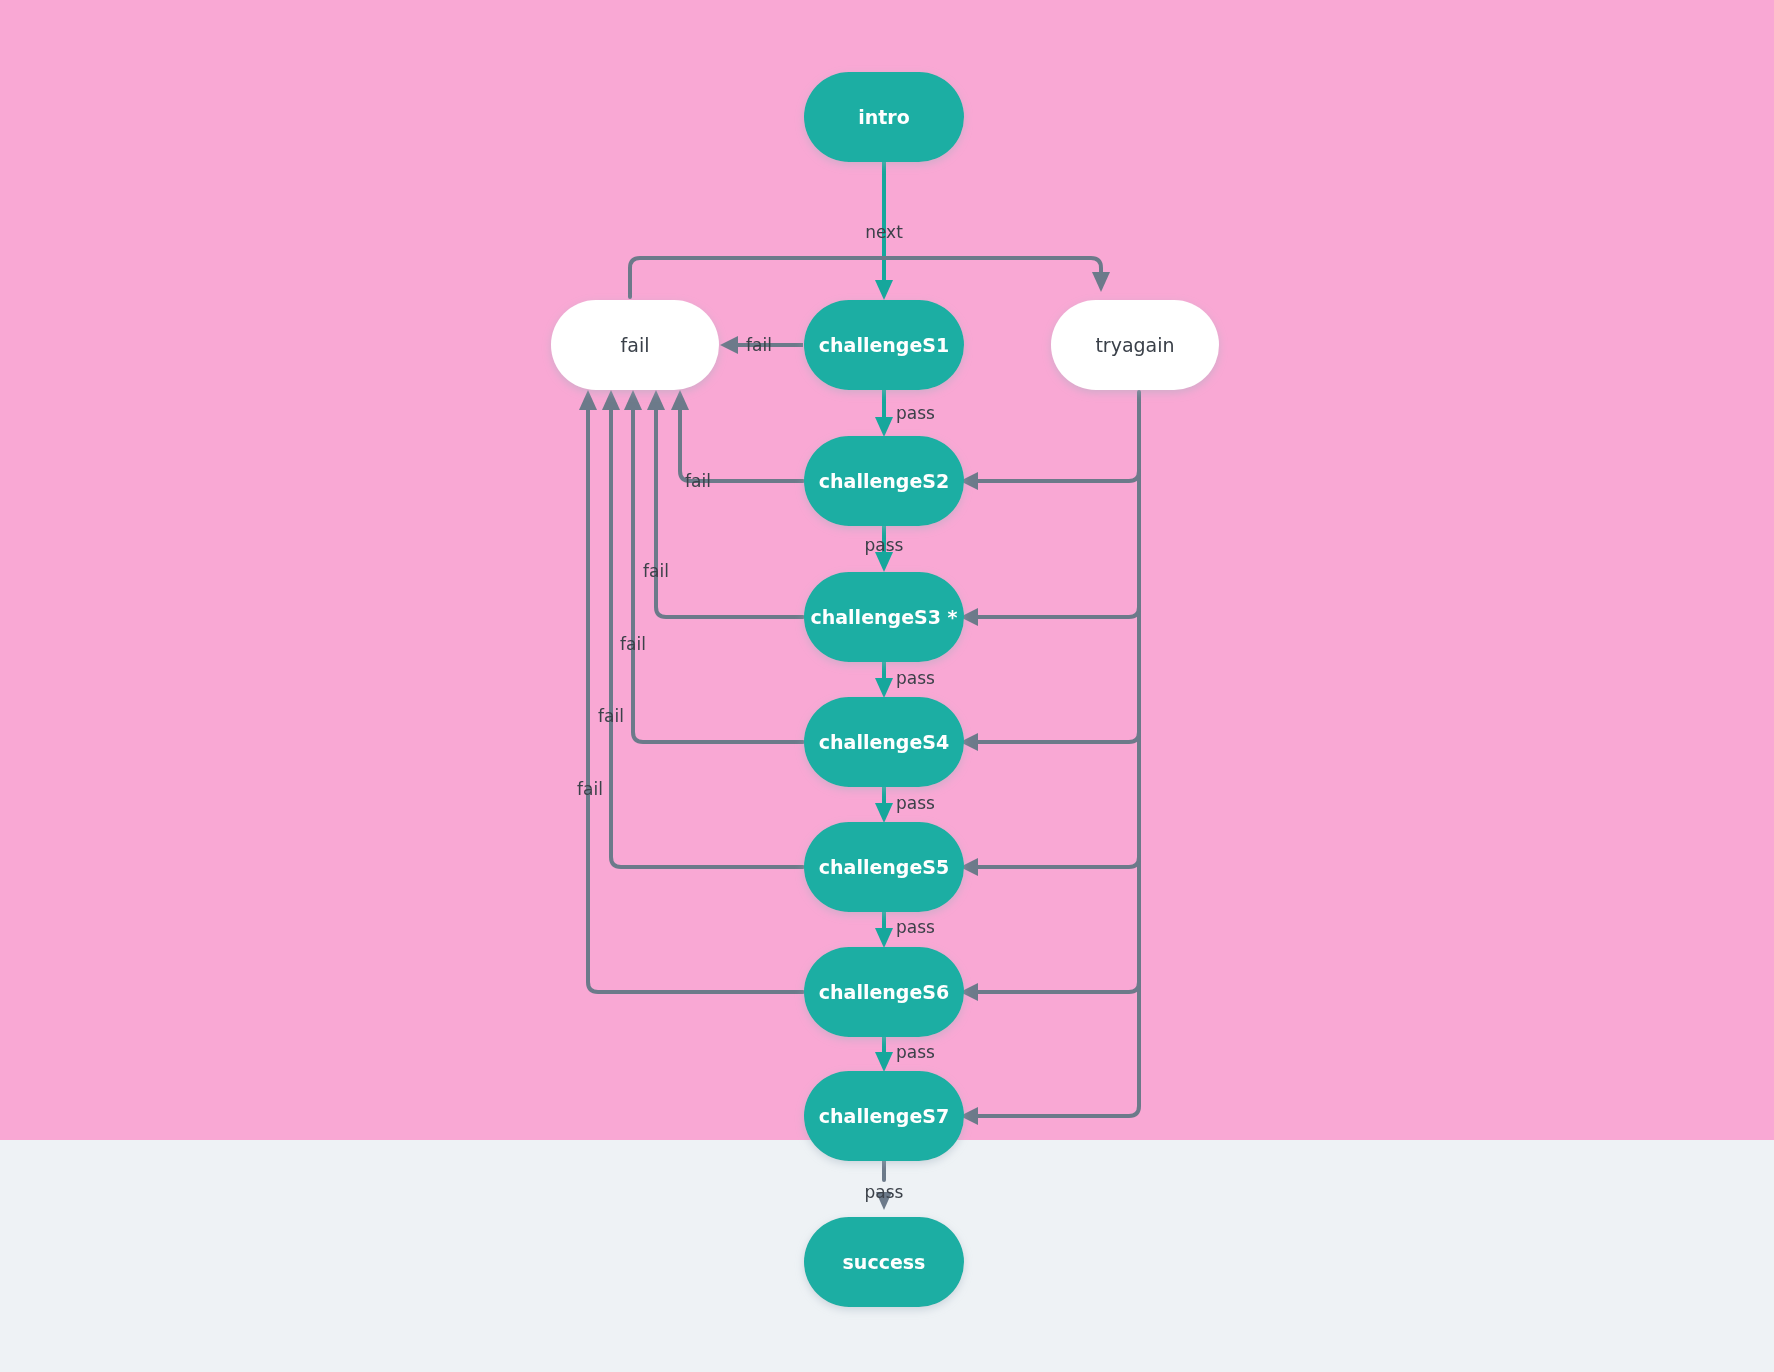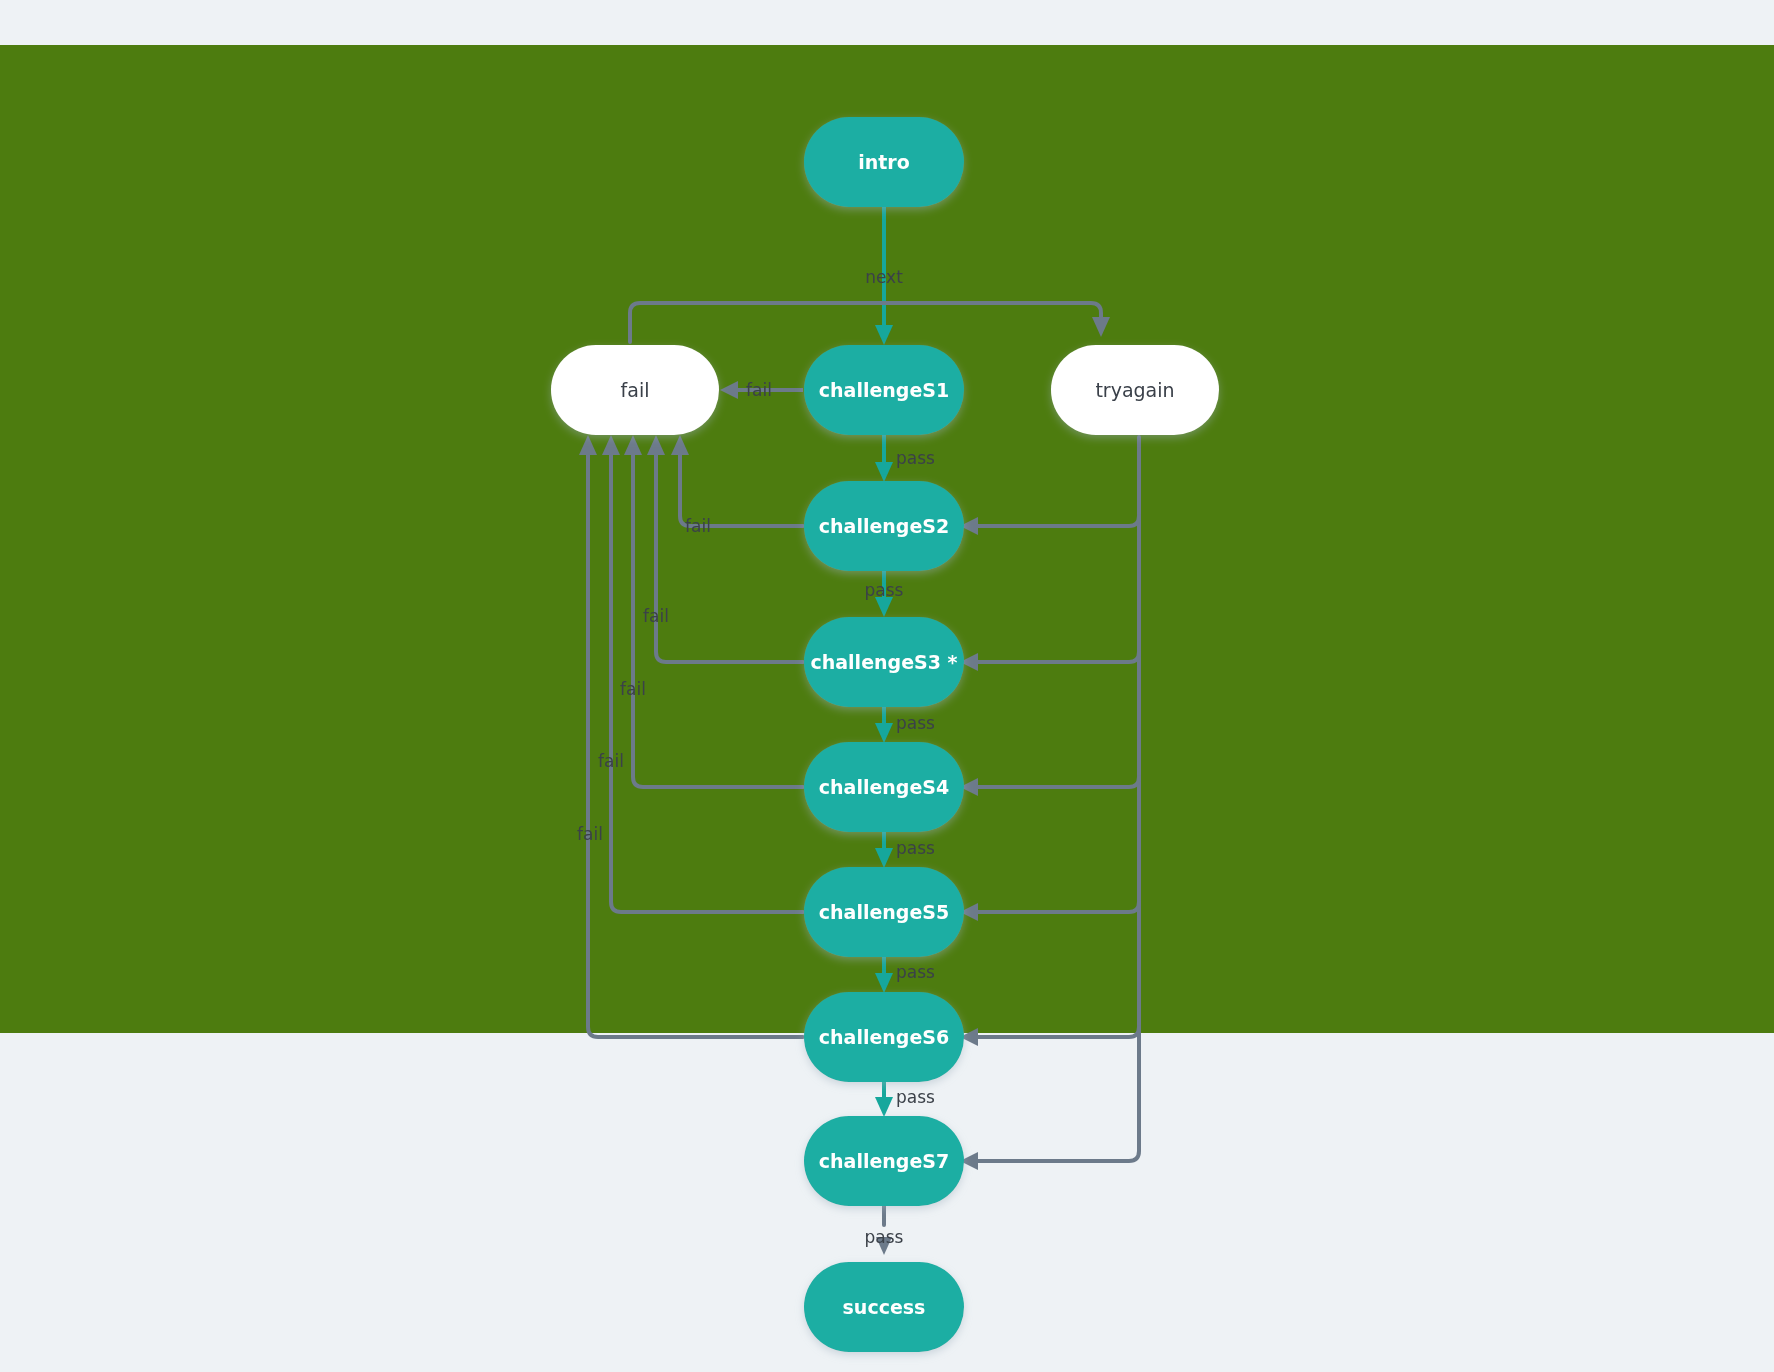--- a/index.html
+++ b/index.html
@@ -9,23 +9,22 @@
   }
   body {
     width: 1774px;
     height: 1372px;
     overflow: hidden;
     font-family: "DejaVu Sans", sans-serif;
   }
   #diagram-root {
     position: relative;
     width: 1774px;
-    height: 988px;
-    background: #4d7c0f;
-    margin-top: 45px;
+    height: 1140px;
+    background: #f9a8d4;
   }
   svg#flowchart {
     position: absolute;
     left: 0;
     top: 0;
     width: 1774px;
     height: 1372px;
     display: block;
   }
   .node-shape-filled {

